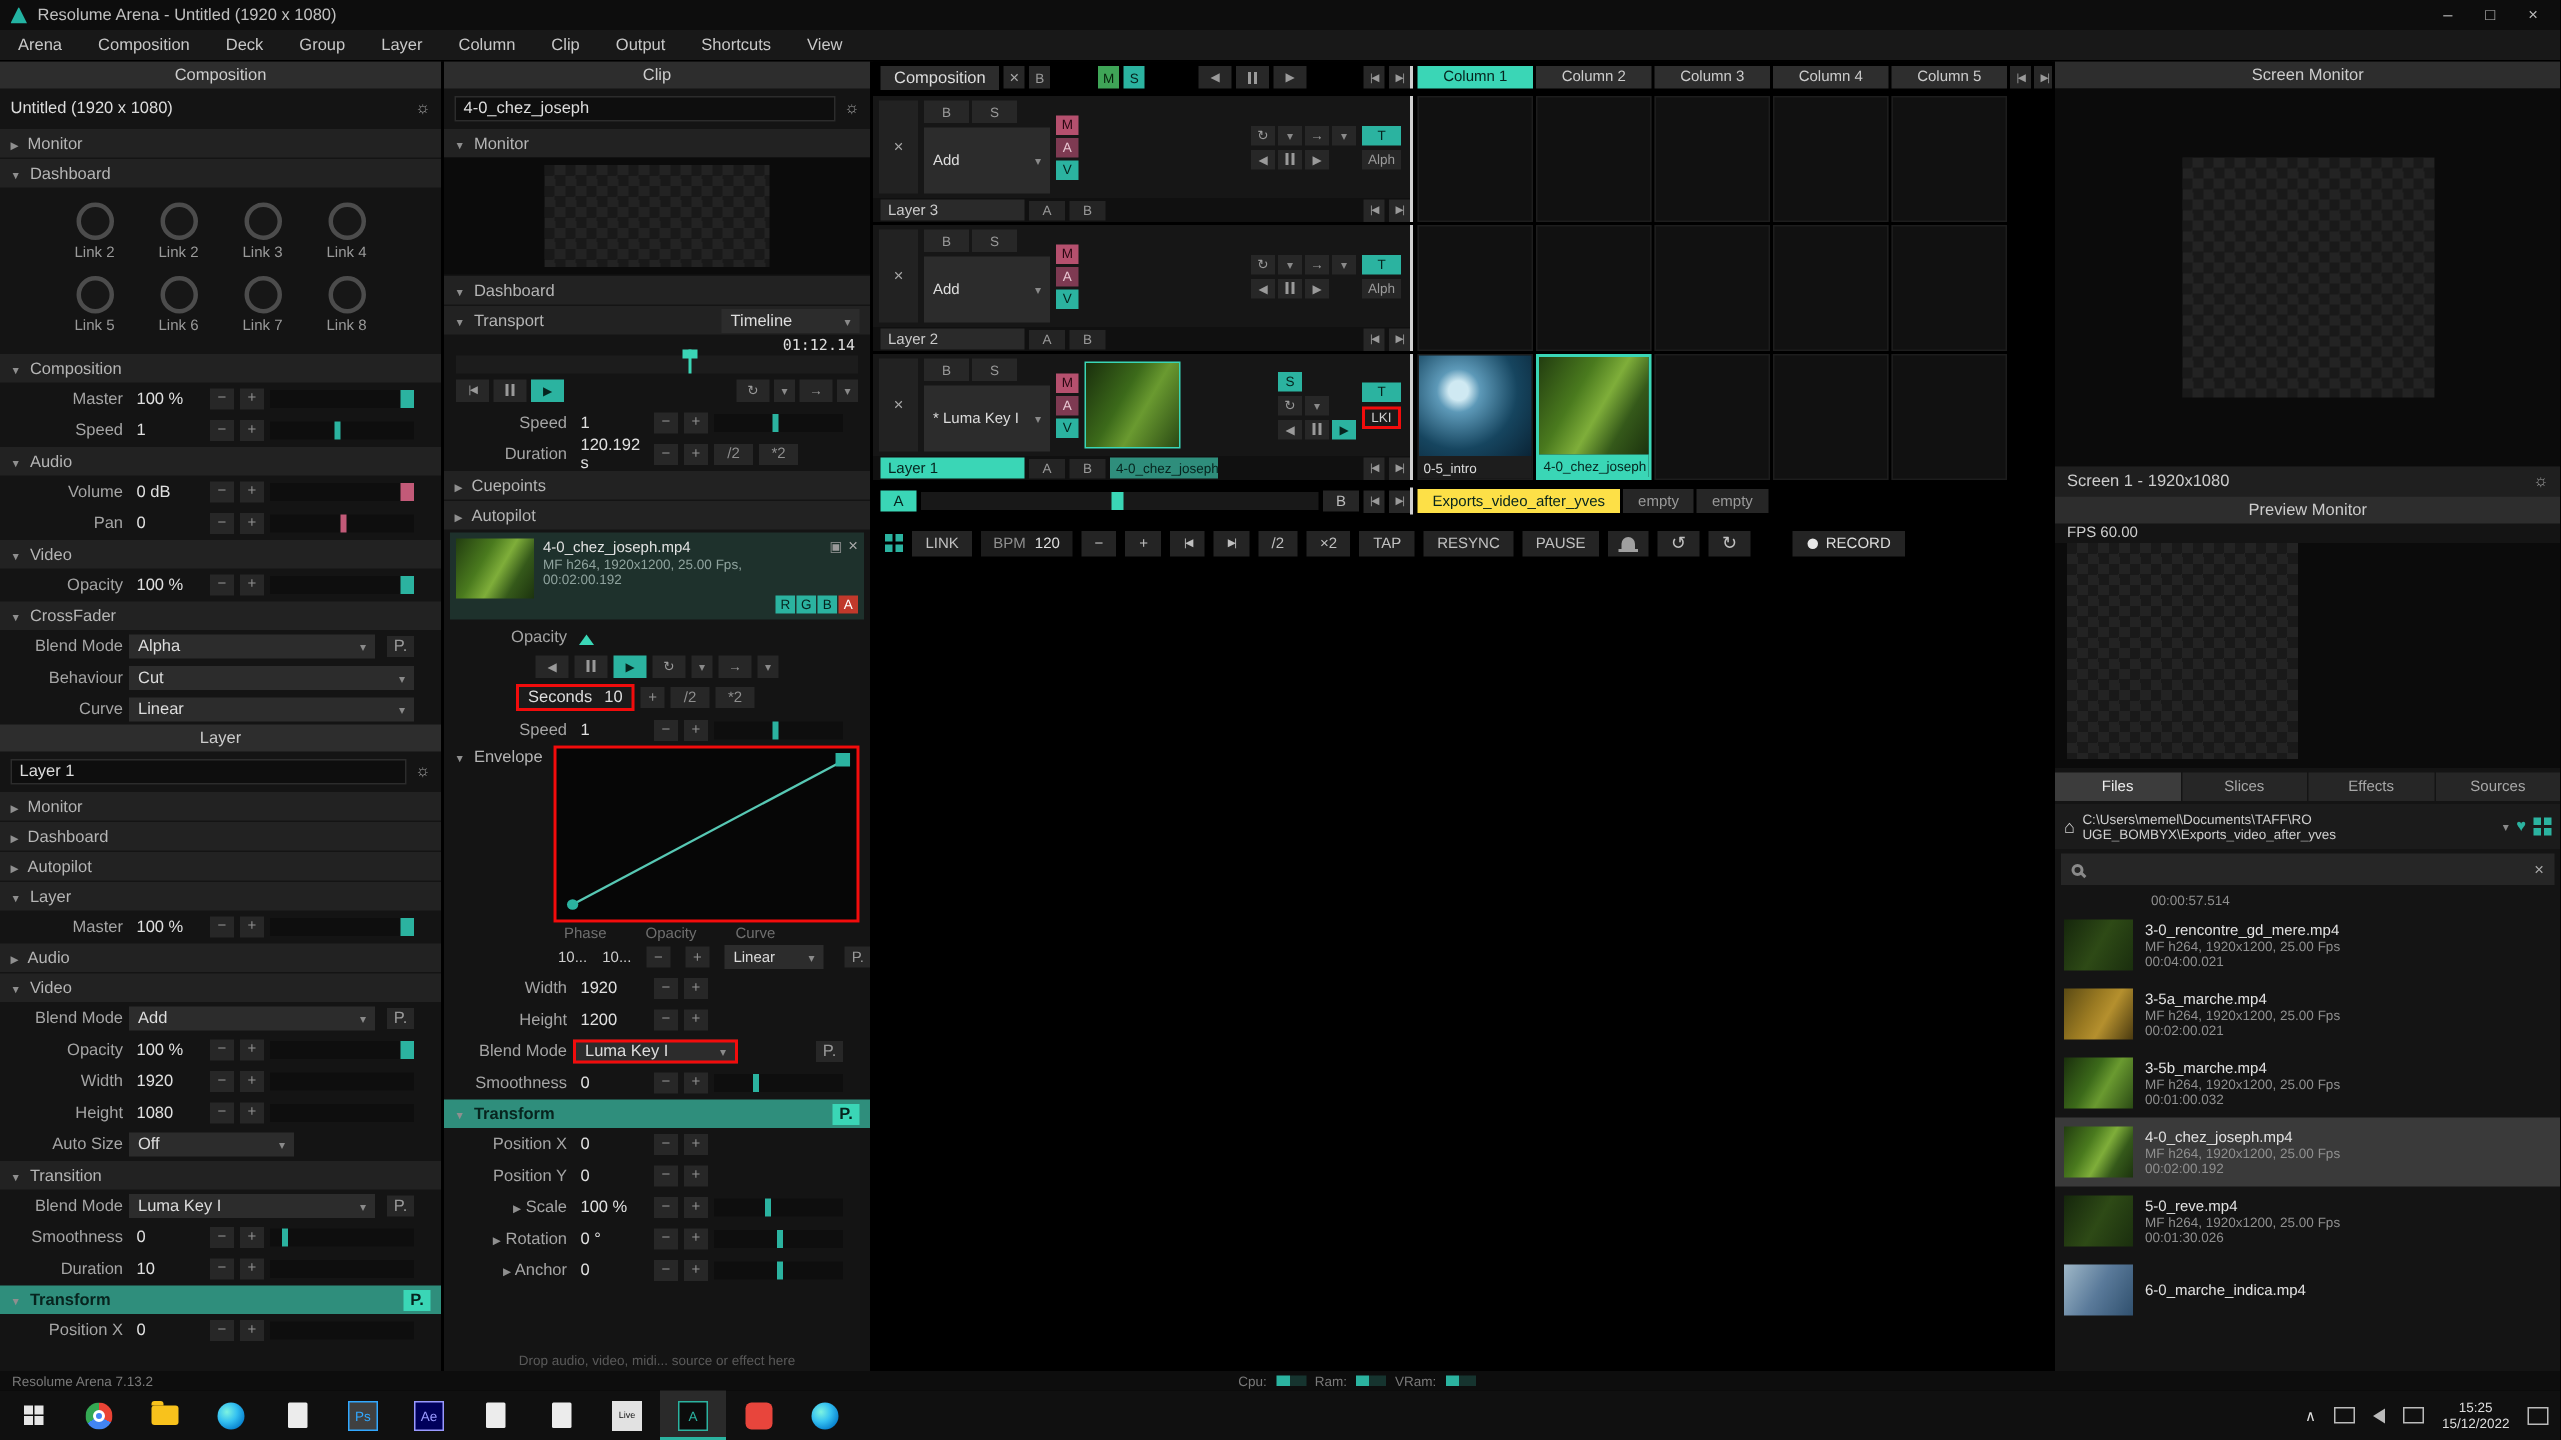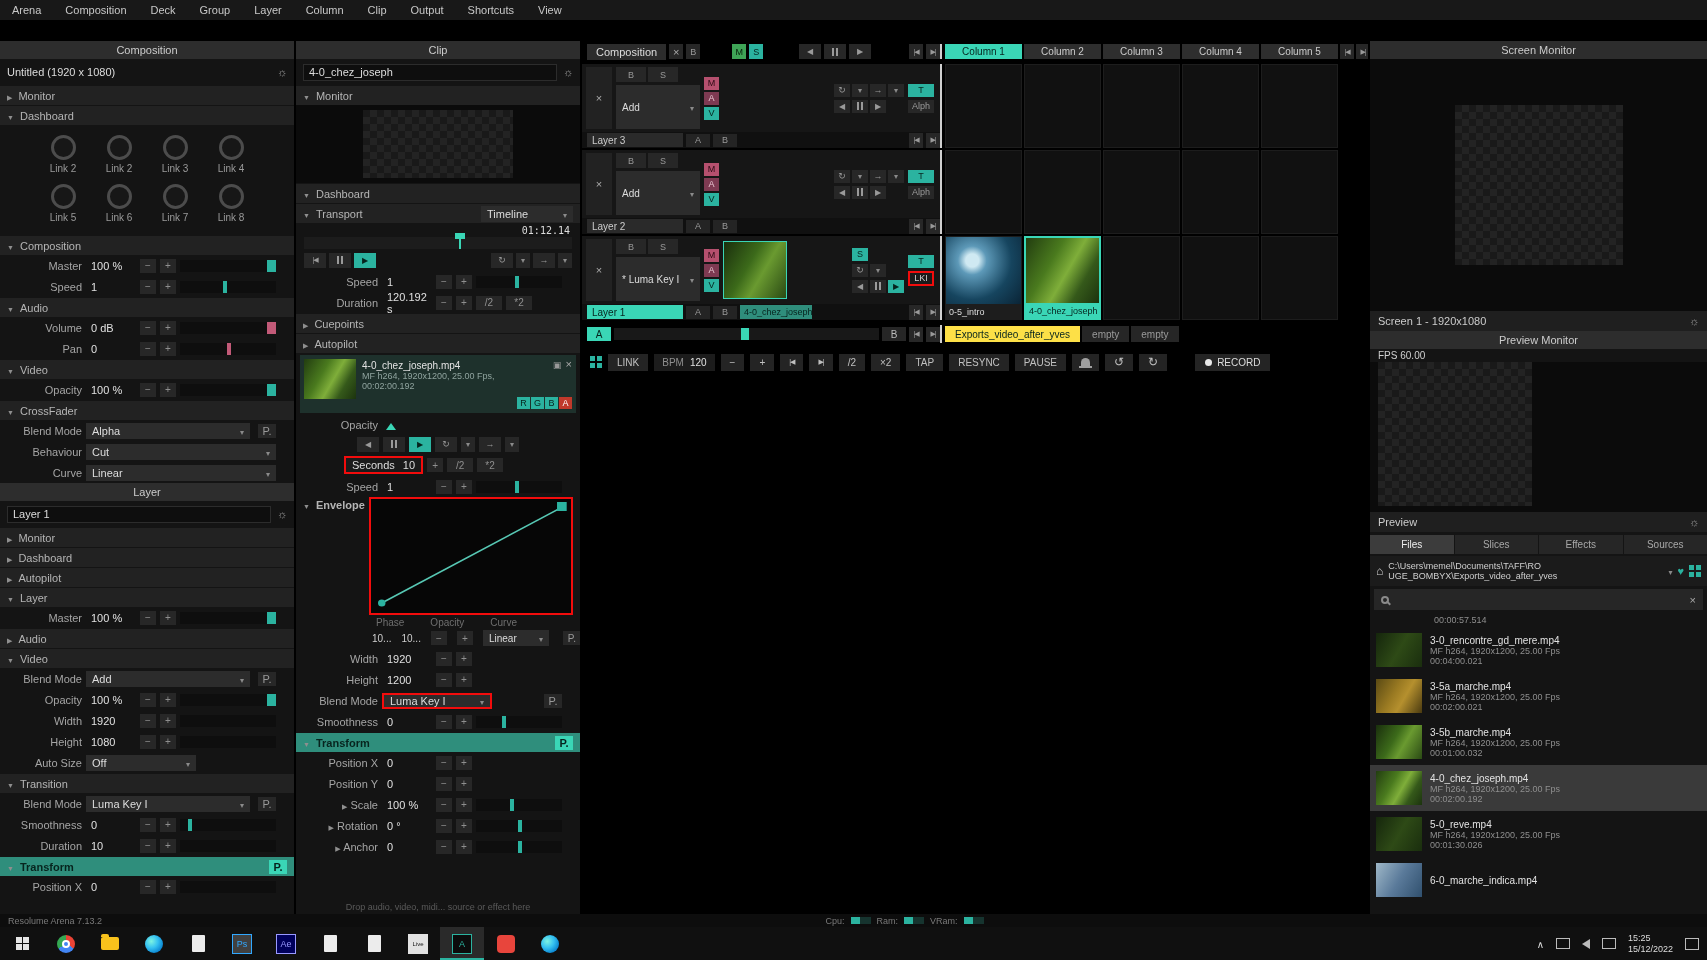--- a/index.html
+++ b/index.html
@@ -100,21 +100,21 @@
 .fname{color:#e2e2e2;font-size:10px;white-space:nowrap;}
 .finfo{color:#8fa39e;font-size:9px;white-space:nowrap;}
 .fcorner{position:absolute;top:3px;right:4px;display:flex;gap:4px;}
 .frgba{position:absolute;bottom:4px;right:4px;display:flex;gap:1px;}
 .chan{width:13px;height:12px;display:flex;align-items:center;justify-content:center;font-size:9px;background:#2bb3a0;color:#06241e;}
 .chan.alpha{background:#c0392b;color:#fff;}
 .minienv{flex:1;height:10px;background:#141414;position:relative;}
 .minienv::before{content:"";position:absolute;left:4px;bottom:0;border-left:5px solid transparent;border-right:5px solid transparent;border-bottom:7px solid #3ad6b6;}
 .srow{display:flex;align-items:center;gap:8px;background:#1b1b1b;height:18px;padding:0 6px;color:#ddd;}
 .envrow{display:flex;gap:4px;padding:0 7px;align-items:flex-start;flex:none;}
-.envlbl{display:flex;gap:6px;color:#b5b5b5;width:62px;padding-top:2px;flex:none;font-weight:bold;}
+.envlbl{display:flex;gap:6px;color:#b5b5b5;width:62px;padding-top:2px;flex:none;}
 .envgraph{flex:1;height:118px;background:#060606;position:relative;}
 .envcols{display:flex;gap:26px;padding:2px 0 0 80px;color:#6f6f6f;font-size:10px;flex:none;}
 .envvals{display:flex;gap:10px;padding:2px 7px 2px 76px;align-items:center;flex:none;color:#cfcfcf;font-size:10px;}
 .drop-hint{color:#5a5a5a;font-size:9px;text-align:center;padding:2px 0;flex:none;margin-top:15px;}
 
 
 .crow{display:flex;flex:none;}
 .cleft{width:358px;flex:none;display:flex;align-items:center;gap:3px;padding-left:5px;}
 .cgrid{width:420px;flex:none;display:flex;gap:2px;border-left:2px solid #cfcfcf;padding-left:3px;align-items:flex-start;}
 .chead{height:21px;align-items:center;}
@@ -210,29 +210,38 @@
 .ico-doc{width:13px;height:17px;background:#ececec;border-radius:1px;}
 .ico-sq{width:20px;height:20px;display:flex;align-items:center;justify-content:center;font-size:9px;}
 .ico-ps{background:#404040;border:1px solid #31a8ff;color:#31a8ff;}
 .ico-ae{background:#00005b;border:1px solid #9999ff;color:#9999ff;}
 .ico-live{background:#e2e2e2;color:#111;font-size:6px;}
 .ico-arena{background:#0c0c0c;border:1px solid #2bb3a0;color:#2bb3a0;}
 .ico-red{width:18px;height:18px;border-radius:4px;background:#e8453c;}
 .tray{margin-left:auto;display:flex;align-items:center;gap:12px;padding-right:8px;}
 .tray-ico{width:14px;height:11px;border:1px solid #bbb;}
 .tray-spk{width:0;height:0;border-top:5px solid transparent;border-bottom:5px solid transparent;border-right:8px solid #bbb;}
-.clock{text-align:left;font-size:9px;color:#ddd;line-height:11px;}
+.clock{text-align:center;font-size:9px;color:#ddd;line-height:11px;}
 .notif{width:14px;height:12px;border:1px solid #bbb;}
 .w26{min-width:26px;}
 </style>
 </head>
 <body>
 
 <div class="app">
 
+  <div class="titlebar">
+    <span class="app-logo"></span>
+    <span>Resolume Arena - Untitled (1920 x 1080)</span>
+    <span class="winbtns">
+      <span>–</span>
+      <span>□</span>
+      <span>×</span>
+    </span>
+  </div>
 
   <div class="menubar">
     <span>Arena</span>
     <span>Composition</span>
     <span>Deck</span>
     <span>Group</span>
     <span>Layer</span>
     <span>Column</span>
     <span>Clip</span>
     <span>Output</span>
@@ -977,24 +986,20 @@
         </div>
       <div class="namebar">
         <span class="fill">Screen 1 - 1920x1080</span>
         <span class="i-gear"></span>
       </div>
       <div class="phead">Preview Monitor</div>
       <div class="fpsline">FPS 60.00</div>
       <div class="monarea2">
           <div class="checker mon2"></div>
         </div>
-      <div class="namebar">
-        <span class="fill">Preview</span>
-        <span class="i-gear"></span>
-      </div>
       <div class="rtabs">
         <span class="rtab active">Files</span>
         <span class="rtab">Slices</span>
         <span class="rtab">Effects</span>
         <span class="rtab">Sources</span>
       </div>
       <div class="pathbar">
         <span class="i-home"></span>
         <div class="pathtxt">
           <div>C:\Users\memel\Documents\TAFF\RO</div>

